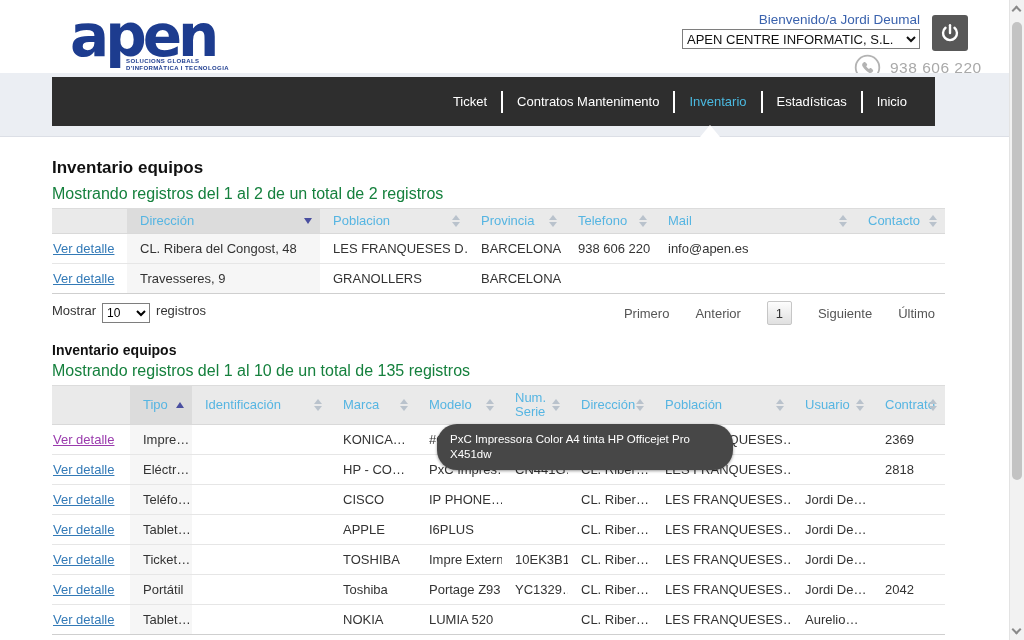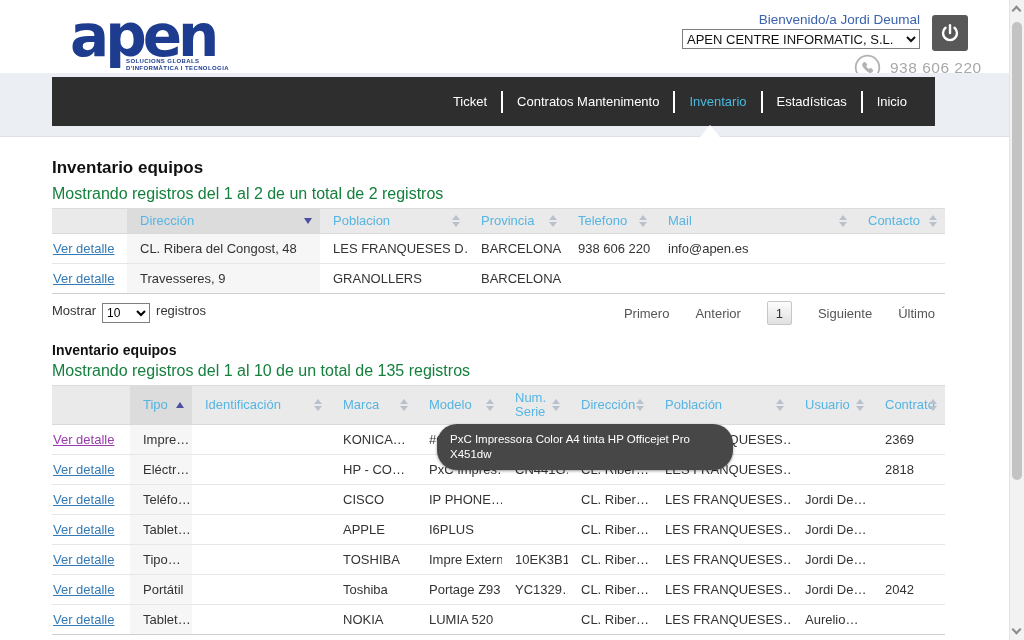--- a/index.html
+++ b/index.html
@@ -345,21 +345,21 @@
             <td>APPLE</td>
             <td>I6PLUS</td>
             <td>&nbsp;</td>
             <td>CL. Riber…</td>
             <td>LES FRANQUESES…</td>
             <td>Jordi De…</td>
             <td class="ta-right">&nbsp;</td>
           </tr>
           <tr>
             <td class="action-cell"><a class="detail-link">Ver detalle</a></td>
-            <td class="sorted-col">Tipo…</td>
+            <td class="sorted-col">Ticket…</td>
             <td>&nbsp;</td>
             <td>TOSHIBA</td>
             <td>Impre Extern…</td>
             <td>10EK3B1</td>
             <td>CL. Riber…</td>
             <td>LES FRANQUESES…</td>
             <td>Jordi De…</td>
             <td class="ta-right">&nbsp;</td>
           </tr>
           <tr>

